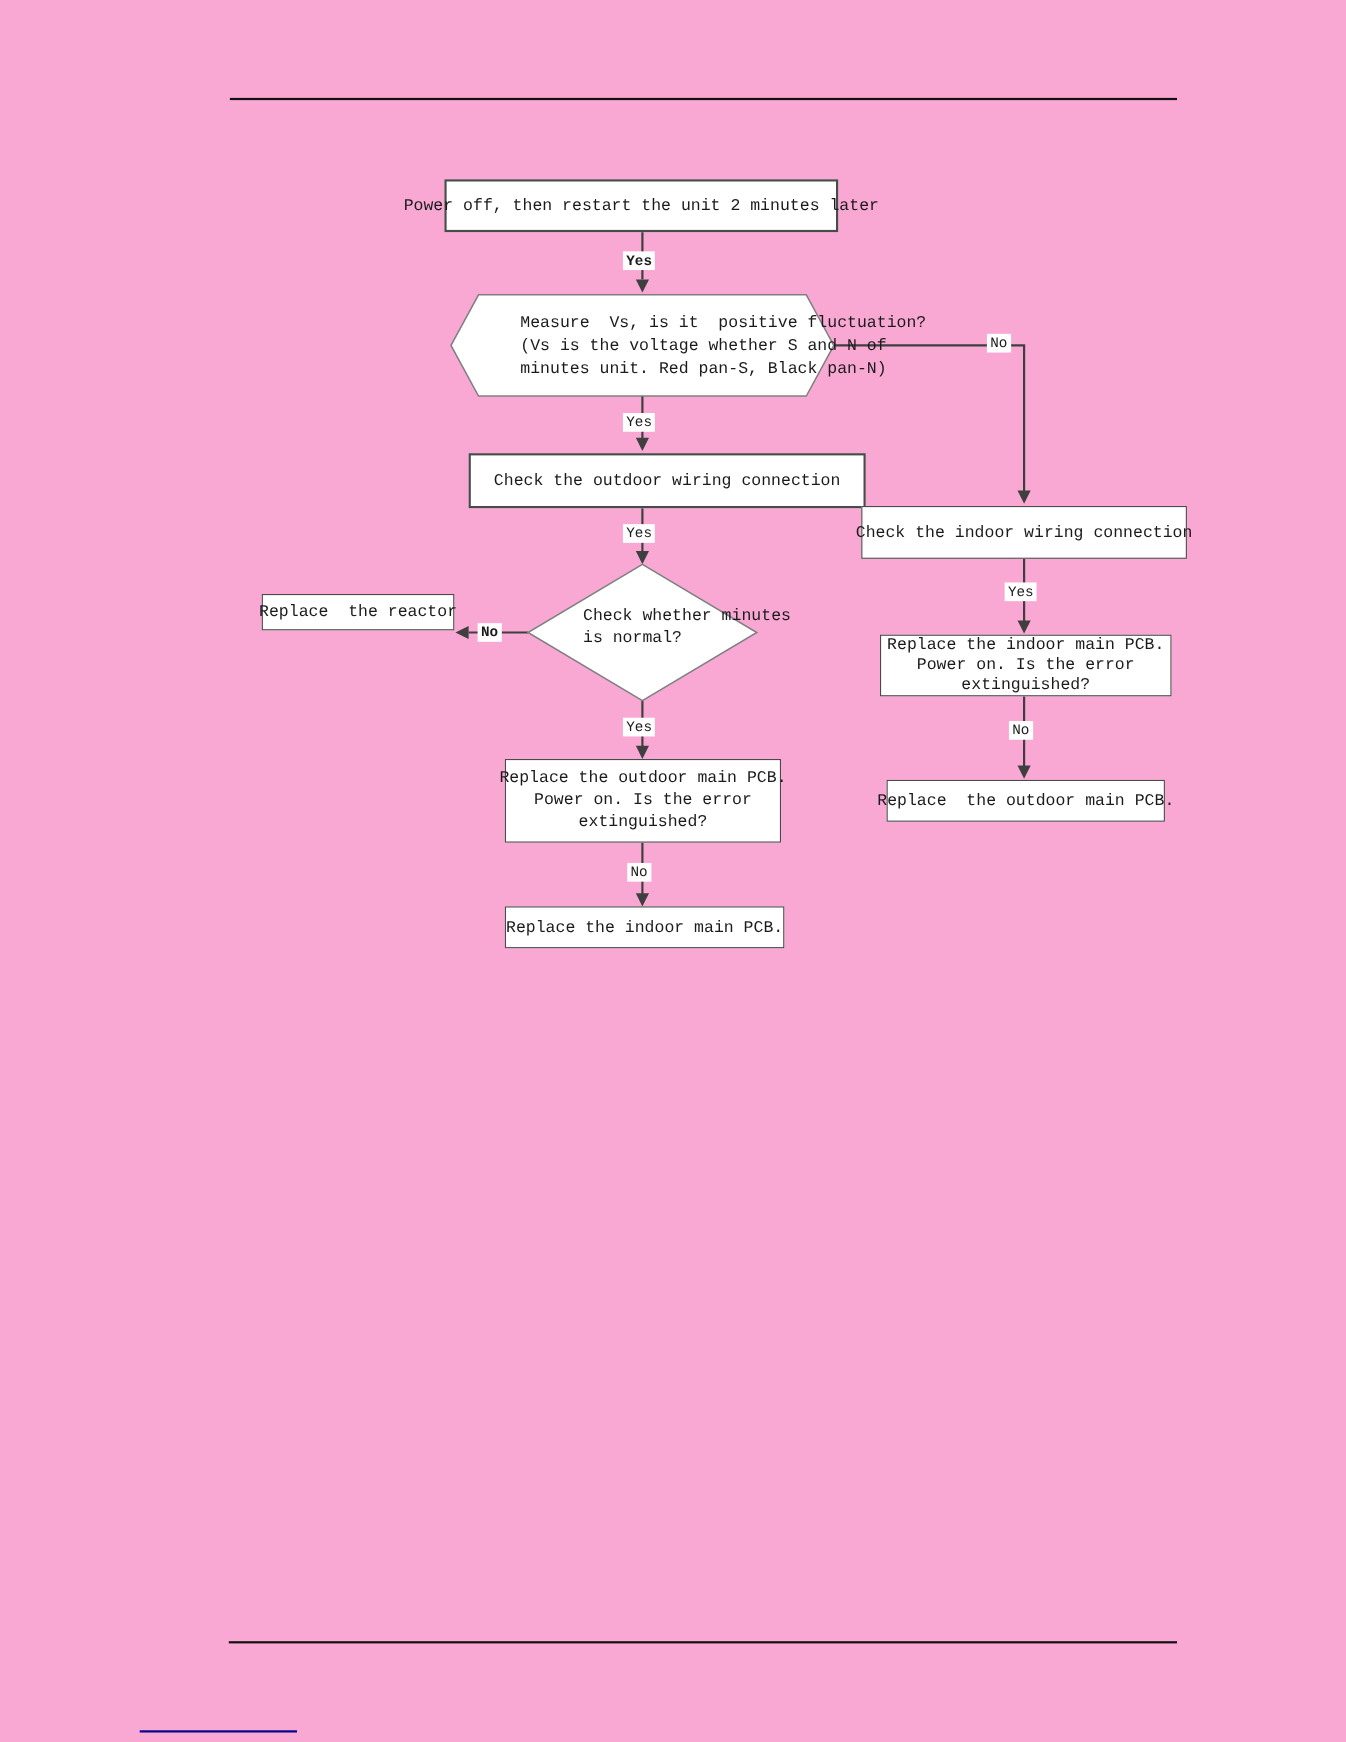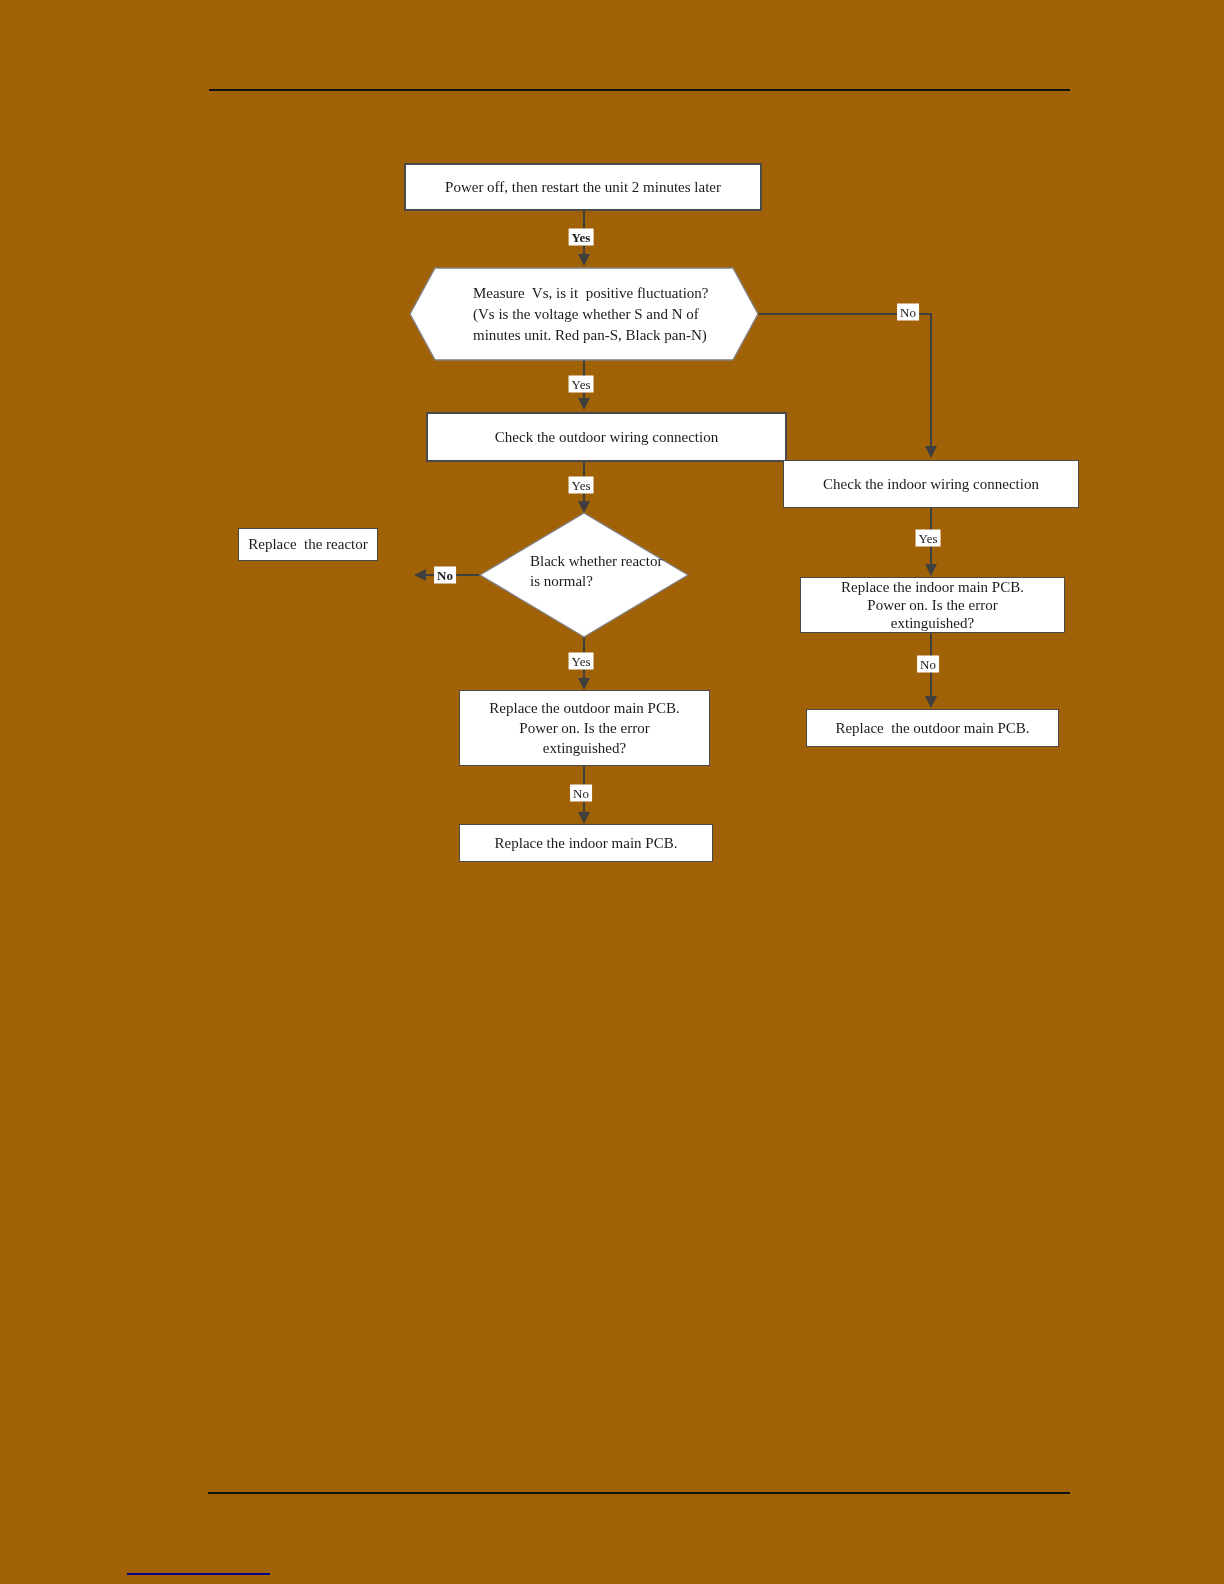--- a/index.html
+++ b/index.html
@@ -1,18 +1,18 @@
 <!DOCTYPE html>
 <html><head>
 <meta charset="utf-8">
 <style>
   html,body{margin:0;padding:0;background:#ffffff;}
   #page{
-    position:relative;width:1224px;height:1584px;background:#a16207;
-    font-family:Liberation Serif, serif;color:#1b1b1b;overflow:hidden;
+    position:relative;width:1224px;height:1584px;background:#f9a8d4;
+    font-family:Liberation Mono, monospace;color:#1b1b1b;overflow:hidden;
   }
   .rule{position:absolute;background:#111111;height:2px;}
   .link-underline{position:absolute;background:#00008B;height:2px;}
   svg.connectors{position:absolute;left:0;top:0;pointer-events:none;}
   .node{
     position:absolute;box-sizing:border-box;background:#ffffff;border:2px solid #4a4a4a;
     display:flex;align-items:center;justify-content:center;text-align:center;
     font-size:15px;line-height:19px;
   }
   .node.thin{border-width:1.5px;}
@@ -63,21 +63,21 @@
   </svg>
 
   <div class="node" style="left:404px;top:163px;width:358px;height:48px">
     <span class="txt">Power off, then restart the unit 2 minutes later</span>
   </div>
 
   <div class="node" style="left:426px;top:412px;width:361px;height:50px">
     <span class="txt">Check the outdoor wiring connection</span>
   </div>
 
-  <div class="node thin" style="left:238px;top:528px;width:140px;height:33px">
+  <div class="node thin" style="left:238px;top:540px;width:175px;height:33px">
     <span class="txt">Replace  the reactor</span>
   </div>
 
   <div class="node thin" style="left:459px;top:690px;width:251px;height:76px;line-height:20px">
     <div class="multiline">
       <div>Replace the outdoor main PCB.</div>
       <div>Power on. Is the error</div>
       <div>extinguished?</div>
     </div>
   </div>
@@ -102,21 +102,21 @@
     <span class="txt">Replace  the outdoor main PCB.</span>
   </div>
 
   <div class="shape-text" style="left:437px;top:283px;line-height:21px">
     <div>Measure  Vs, is it  positive fluctuation?</div>
     <div>(Vs is the voltage whether S and N of</div>
     <div>minutes unit. Red pan-S, Black pan-N)</div>
   </div>
 
   <div class="shape-text" style="left:494px;top:551px;line-height:20px">
-    <div>Black whether reactor</div>
+    <div>Check whether minutes</div>
     <div>is normal?</div>
   </div>
 
   <span class="edge-label bold" style="left:581px;top:237px">Yes</span>
   <span class="edge-label" style="left:581px;top:384px">Yes</span>
   <span class="edge-label" style="left:581px;top:485px">Yes</span>
   <span class="edge-label bold" style="left:445px;top:575px">No</span>
   <span class="edge-label" style="left:581px;top:661px">Yes</span>
   <span class="edge-label" style="left:581px;top:793px">No</span>
   <span class="edge-label" style="left:908px;top:312px">No</span>

